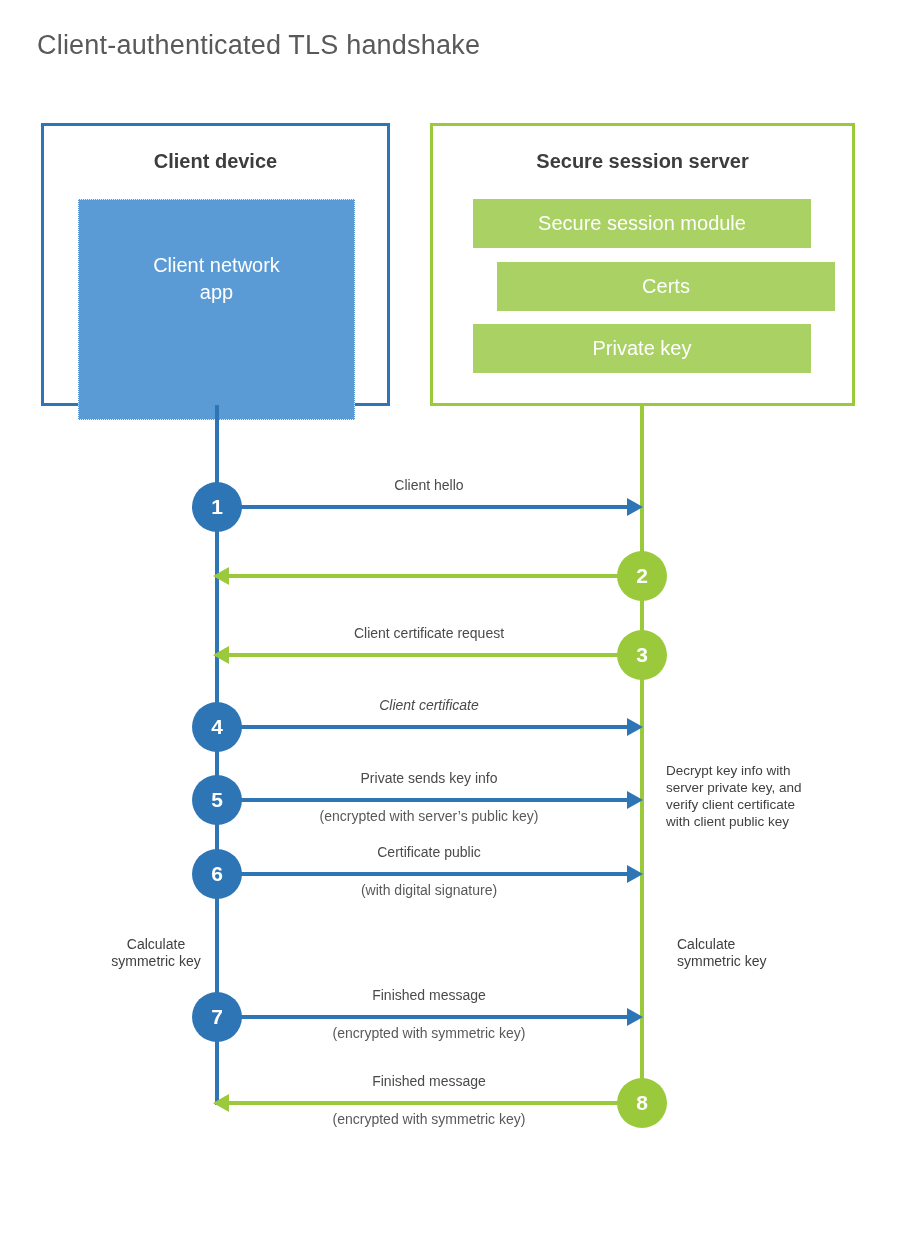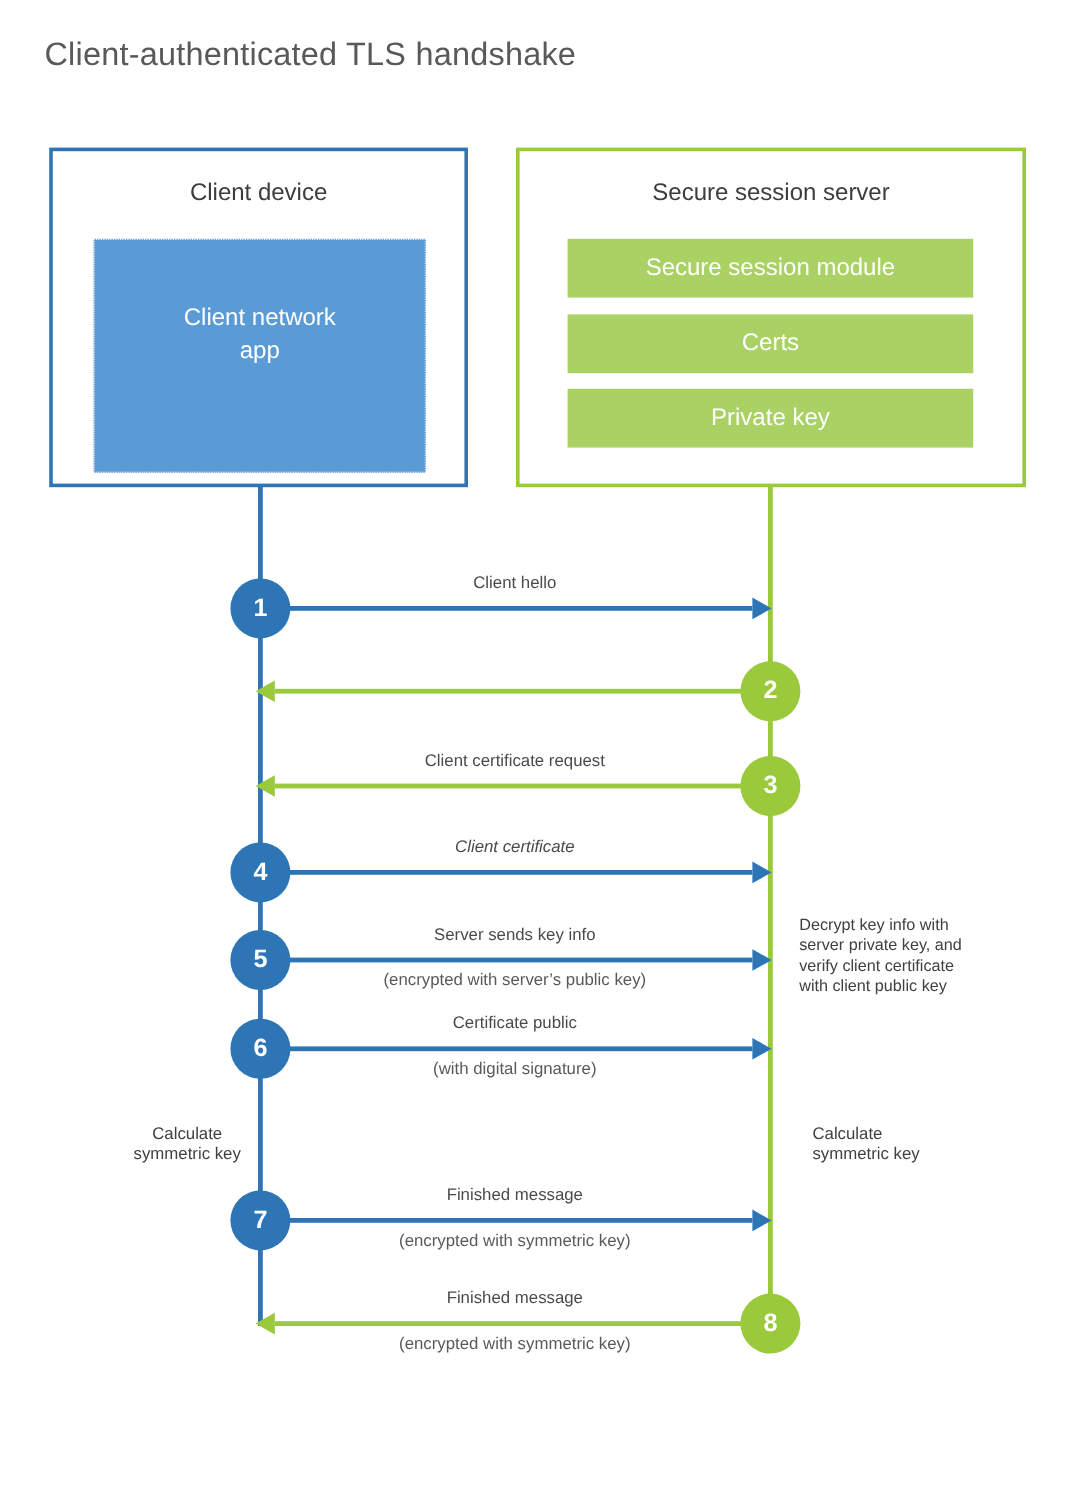--- a/index.html
+++ b/index.html
@@ -9,24 +9,24 @@
   }
   .abs{position:absolute;}
   .page-title{
     left:37px;top:30px;font-size:27px;font-weight:300;color:#595959;letter-spacing:0.2px;
   }
   
   .actor-box{box-sizing:border-box;background:#fff;}
   .client-box{left:41px;top:123px;width:349px;height:283px;border:3px solid #2e75b6;}
   .server-box{left:430px;top:123px;width:425px;height:283px;border:3px solid #9aca3c;}
   .actor-heading{
-    width:100%;text-align:center;margin-top:24px;font-size:20px;font-weight:400;color:#3d3d3d;
+    width:100%;text-align:center;margin-top:24px;font-size:20px;font-weight:700;color:#3d3d3d;
   }
   .app-box{
-    left:78px;top:199px;width:277px;height:195px;background:#5b9bd5;
+    left:78px;top:199px;width:277px;height:221px;background:#5b9bd5;
     border:1px dotted rgba(255,255,255,0.85);box-sizing:border-box;
     color:#ffffff;font-size:20px;text-align:center;line-height:27px;
     padding-top:52px;white-space:pre-line;
   }
   .module-bar{
     left:473px;width:338px;height:49px;background:#a9d164;
     color:#ffffff;font-size:20px;text-align:center;line-height:49px;
   }
   
   .lifeline{width:4px;top:405px;height:700px;}
@@ -66,21 +66,21 @@
   <div class="abs actor-box client-box">
     <div class="actor-heading">Client device</div>
   </div>
   <div class="abs app-box">Client network
 app</div>
 
   <div class="abs actor-box server-box">
     <div class="actor-heading">Secure session server</div>
   </div>
   <div class="abs module-bar" style="top:199px;">Secure session module</div>
-  <div class="abs module-bar" style="top:262px;">Certs</div>
+  <div class="abs module-bar" style="top:262px;margin-left:24px;">Certs</div>
   <div class="abs module-bar" style="top:324px;">Private key</div>
 
   <div class="abs lifeline blue"></div>
   <div class="abs lifeline green"></div>
 
   <div class="abs lbl" style="top:477px;">Client hello</div>
   <div class="abs aline blue" style="left:217px;top:505px;width:410px;"></div>
   <div class="abs ah right" style="left:627px;top:498px;"></div>
   <div class="abs circle blue" style="left:192px;top:482px;">
     <span>1</span>
@@ -99,21 +99,21 @@
     <span>3</span>
   </div>
 
   <div class="abs lbl" style="top:697px;font-style:italic;">Client certificate</div>
   <div class="abs aline blue" style="left:217px;top:725px;width:410px;"></div>
   <div class="abs ah right" style="left:627px;top:718px;"></div>
   <div class="abs circle blue" style="left:192px;top:702px;">
     <span>4</span>
   </div>
 
-  <div class="abs lbl" style="top:770px;">Server sends key info</div>
+  <div class="abs lbl" style="top:770px;">Private sends key info</div>
   <div class="abs aline blue" style="left:217px;top:798px;width:410px;"></div>
   <div class="abs ah right" style="left:627px;top:791px;"></div>
   <div class="abs circle blue" style="left:192px;top:775px;">
     <span>5</span>
   </div>
   <div class="abs sub" style="top:808px;">(encrypted with server’s public key)</div>
 
   <div class="abs lbl" style="top:844px;">Certificate public</div>
   <div class="abs aline blue" style="left:217px;top:872px;width:410px;"></div>
   <div class="abs ah right" style="left:627px;top:865px;"></div>

